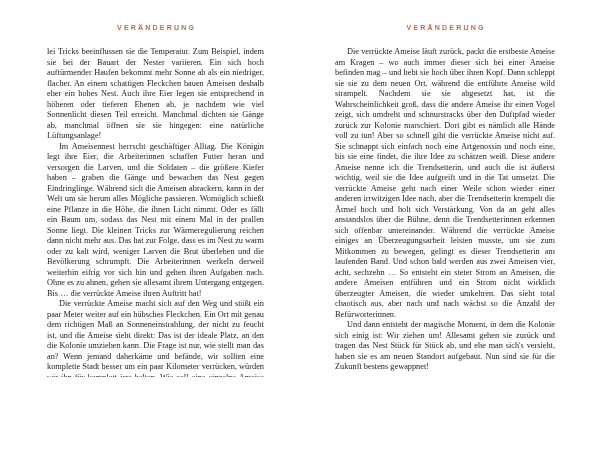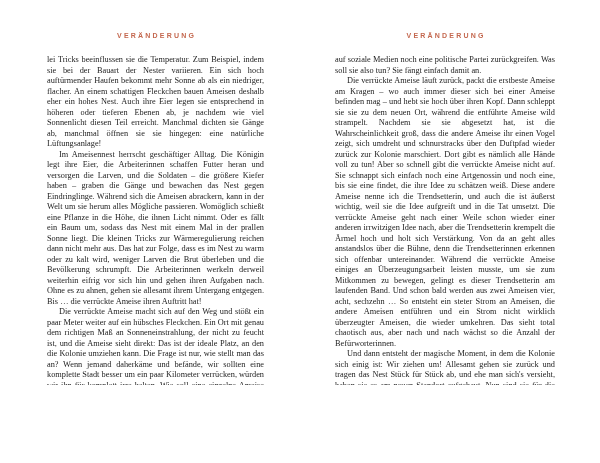--- a/index.html
+++ b/index.html
@@ -6,21 +6,20 @@
     margin: 0;
     padding: 0;
     background: #ffffff;
   }
   .spread {
     position: relative;
     width: 600px;
     height: 377px;
     background: #ffffff;
     overflow: hidden;
-    margin-top: 8px;
   }
   .page {
     position: absolute;
     top: 0;
     height: 463px;
     box-sizing: border-box;
     padding-top: 24px;
   }
   .page-left  { left: 47px;  width: 217px; }
   .page-right { left: 335px; width: 220px; }
@@ -71,20 +70,19 @@
       <p>lei Tricks beeinflussen sie die Temperatur. Zum Beispiel, indem sie bei der Bauart der Nester variieren. Ein sich hoch auftürmender Haufen bekommt mehr Sonne ab als ein niedriger, flacher. An einem schattigen Fleckchen bauen Ameisen deshalb eher ein hohes Nest. Auch ihre Eier legen sie entsprechend in höheren oder tieferen Ebenen ab, je nachdem wie viel Sonnenlicht diesen Teil erreicht. Manchmal dichten sie Gänge ab, manchmal öffnen sie sie hingegen: eine natürliche Lüftungsanlage!</p>
       <p class="indent">Im Ameisennest herrscht geschäftiger Alltag. Die Königin legt ihre Eier, die Arbeiterinnen schaffen Futter heran und versorgen die Larven, und die Soldaten – die größere Kiefer haben – graben die Gänge und bewachen das Nest gegen Eindringlinge. Während sich die Ameisen abrackern, kann in der Welt um sie herum alles Mögliche passieren. Womöglich schießt eine Pflanze in die Höhe, die ihnen Licht nimmt. Oder es fällt ein Baum um, sodass das Nest mit einem Mal in der prallen Sonne liegt. Die kleinen Tricks zur Wärmeregulierung reichen dann nicht mehr aus. Das hat zur Folge, dass es im Nest zu warm oder zu kalt wird, weniger Larven die Brut überleben und die Bevölkerung schrumpft. Die Arbeiterinnen werkeln derweil weiterhin eifrig vor sich hin und gehen ihren Aufgaben nach. Ohne es zu ahnen, gehen sie allesamt ihrem Untergang entgegen. Bis … die verrückte Ameise ihren Auftritt hat!</p>
       <p class="indent">Die verrückte Ameise macht sich auf den Weg und stößt ein paar Meter weiter auf ein hübsches Fleckchen. Ein Ort mit genau dem richtigen Maß an Sonneneinstrahlung, der nicht zu feucht ist, und die Ameise sieht direkt: Das ist der ideale Platz, an den die Kolonie umziehen kann. Die Frage ist nur, wie stellt man das an? Wenn jemand daherkäme und befände, wir sollten eine komplette Stadt besser um ein paar Kilometer verrücken, würden wir ihn für komplett irre halten. Wie soll eine einzelne Ameise die anderen Millionen Ameisen überzeugen, dass sie recht hat? Sie kann weder</p>
     </div>
     <div class="page-number">12</div>
   </div>
 
   <div class="page page-right">
     <div class="running-header">VERÄNDERUNG</div>
     <div class="body-text">
-      <p>auf soziale Medien noch eine politische Partei zurückgreifen. Was soll sie also tun? Sie fängt einfach damit an.</p>
       <p class="indent">Die verrückte Ameise läuft zurück, packt die erstbeste Ameise am Kragen – wo auch immer dieser sich bei einer Ameise befinden mag – und hebt sie hoch über ihren Kopf. Dann schleppt sie sie zu dem neuen Ort, während die entführte Ameise wild strampelt. Nachdem sie sie abgesetzt hat, ist die Wahrscheinlichkeit groß, dass die andere Ameise ihr einen Vogel zeigt, sich umdreht und schnurstracks über den Duftpfad wieder zurück zur Kolonie marschiert. Dort gibt es nämlich alle Hände voll zu tun! Aber so schnell gibt die verrückte Ameise nicht auf. Sie schnappt sich einfach noch eine Artgenossin und noch eine, bis sie eine findet, die ihre Idee zu schätzen weiß. Diese andere Ameise nenne ich die Trendsetterin, und auch die ist äußerst wichtig, weil sie die Idee aufgreift und in die Tat umsetzt. Die verrückte Ameise geht nach einer Weile schon wieder einer anderen irrwitzigen Idee nach, aber die Trendsetterin krempelt die Ärmel hoch und holt sich Verstärkung. Von da an geht alles anstandslos über die Bühne, denn die Trendsetterinnen erkennen sich offenbar untereinander. Während die verrückte Ameise einiges an Überzeugungsarbeit leisten musste, um sie zum Mitkommen zu bewegen, gelingt es dieser Trendsetterin am laufenden Band. Und schon bald werden aus zwei Ameisen vier, acht, sechzehn … So entsteht ein steter Strom an Ameisen, die andere Ameisen entführen und ein Strom nicht wirklich überzeugter Ameisen, die wieder umkehren. Das sieht total chaotisch aus, aber nach und nach wächst so die Anzahl der Befürworterinnen.</p>
       <p class="indent">Und dann entsteht der magische Moment, in dem die Kolonie sich einig ist: Wir ziehen um! Allesamt gehen sie zurück und tragen das Nest Stück für Stück ab, und ehe man sich's versieht, haben sie es am neuen Standort aufgebaut. Nun sind sie für die Zukunft bestens gewappnet!</p>
     </div>
     <div class="page-number">11</div>
   </div>
 
 </div>
 
 </body></html>

